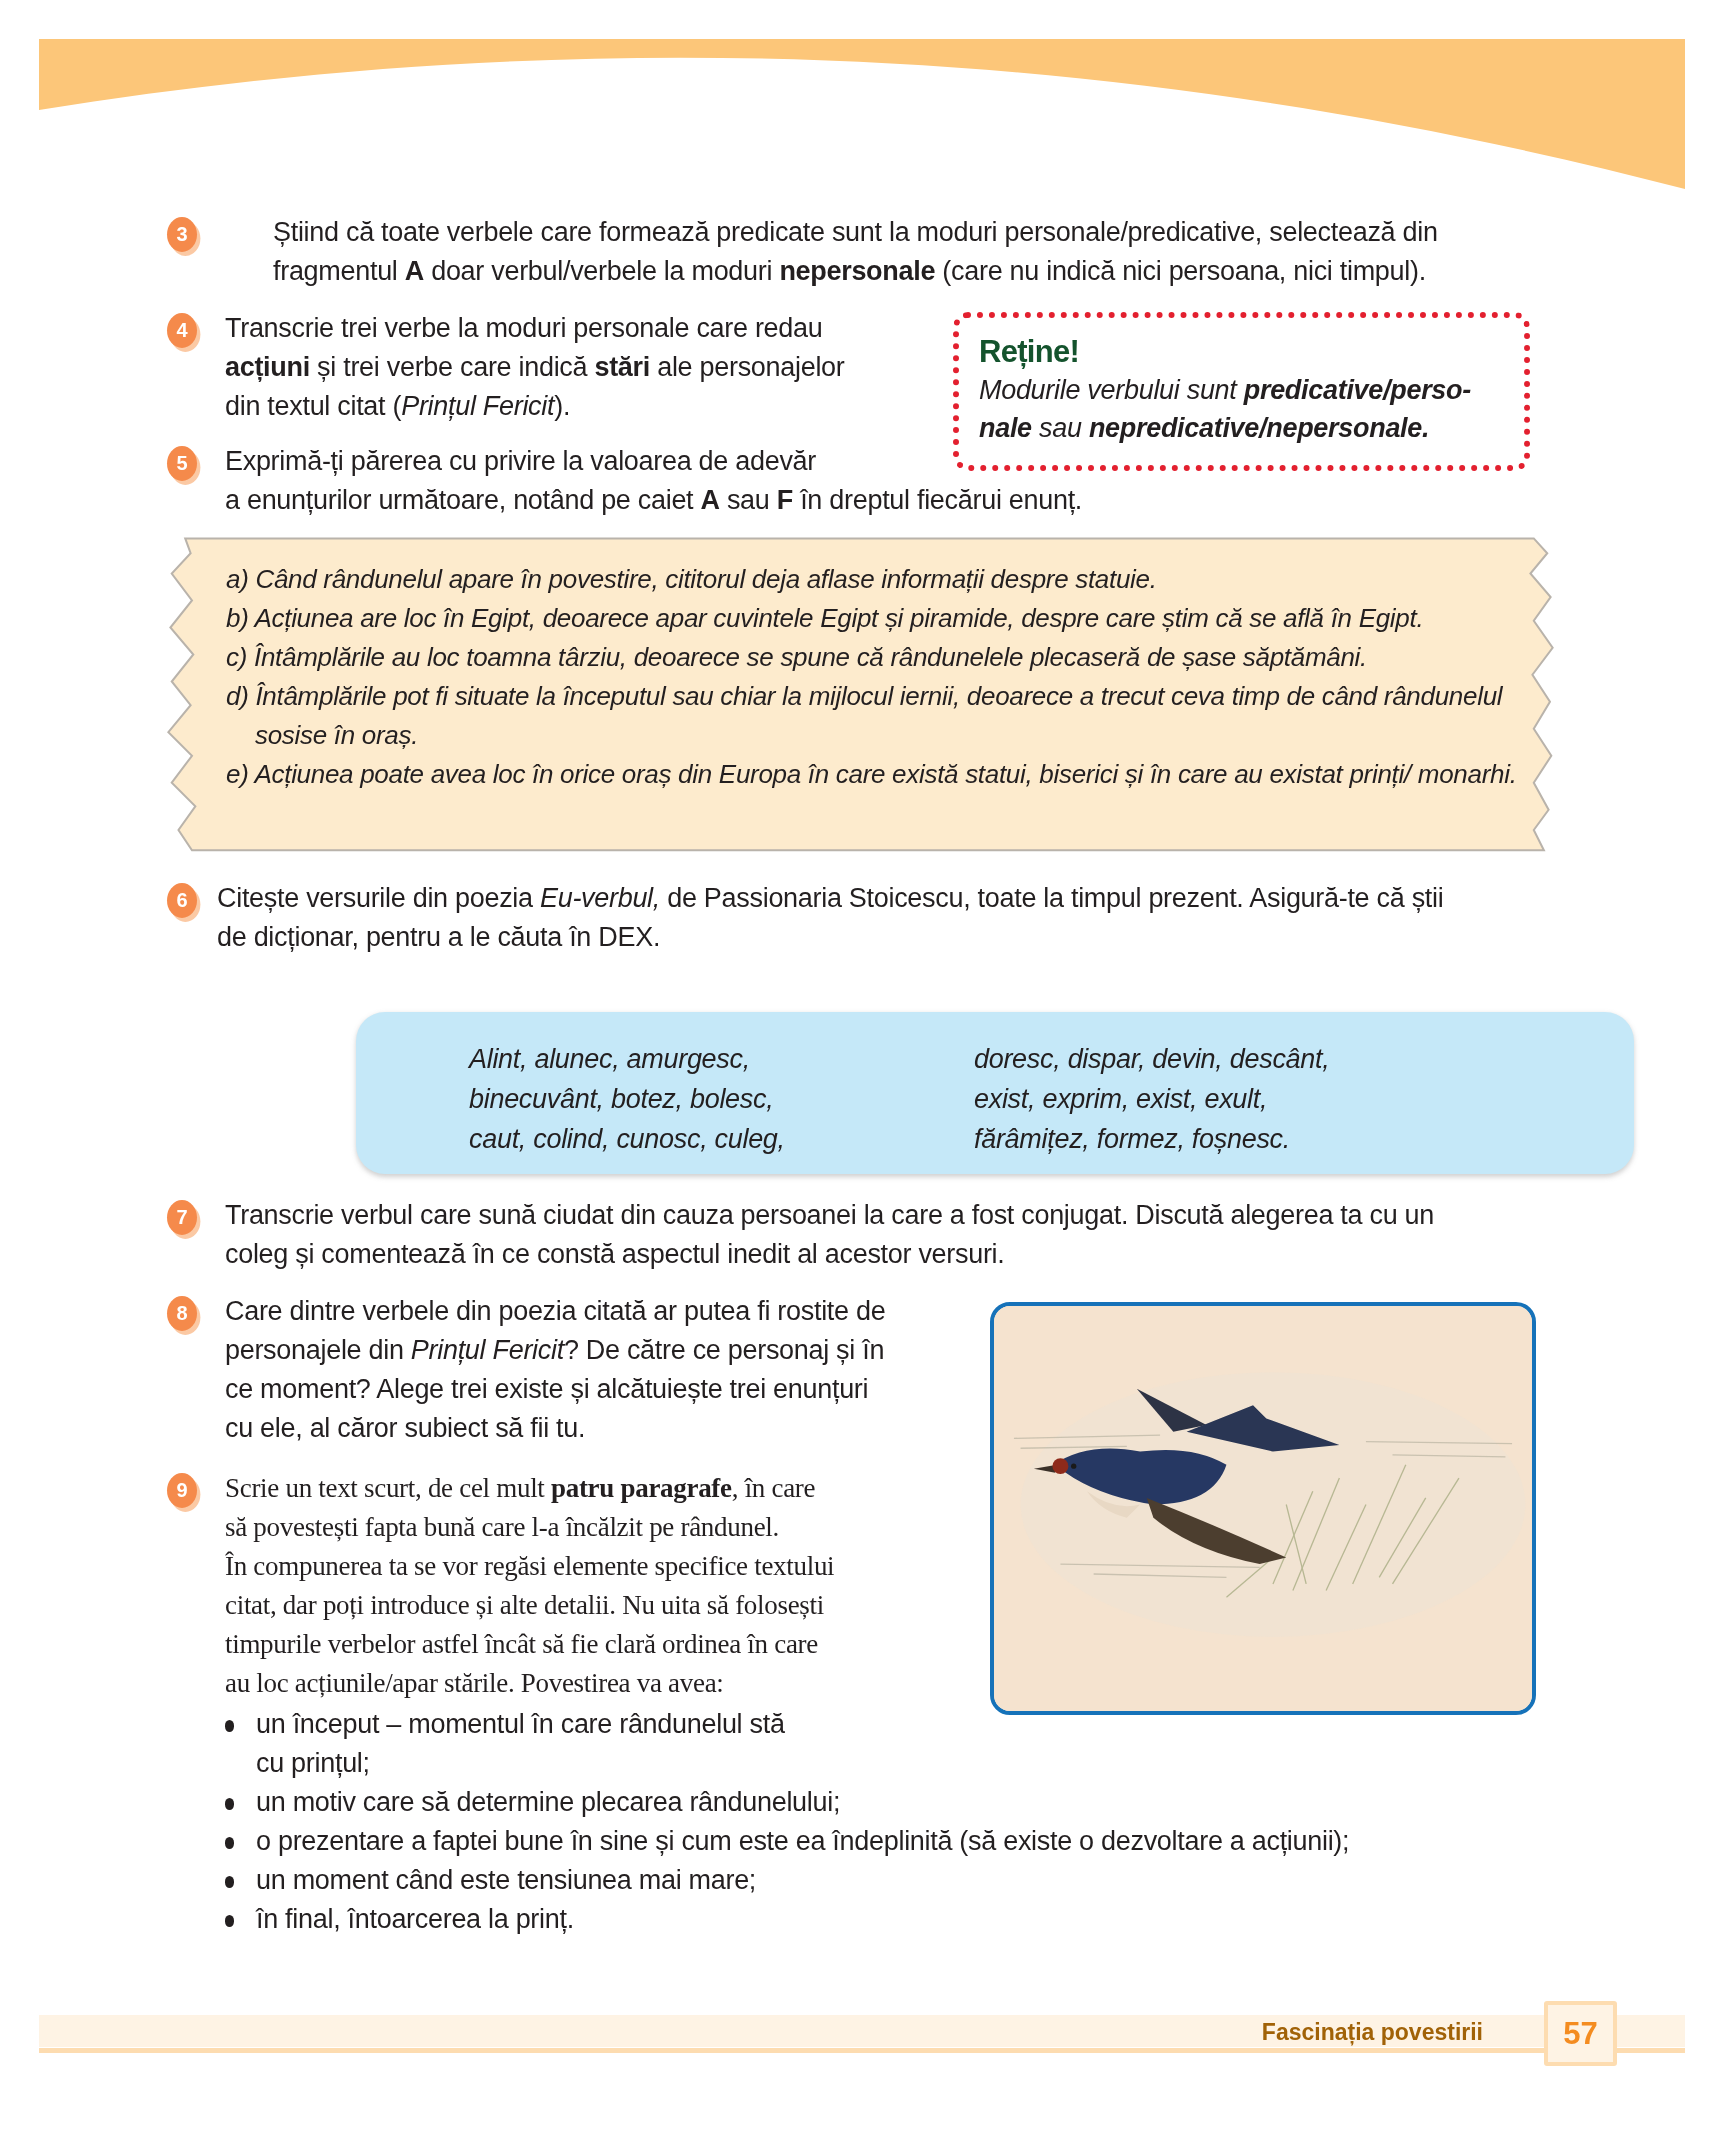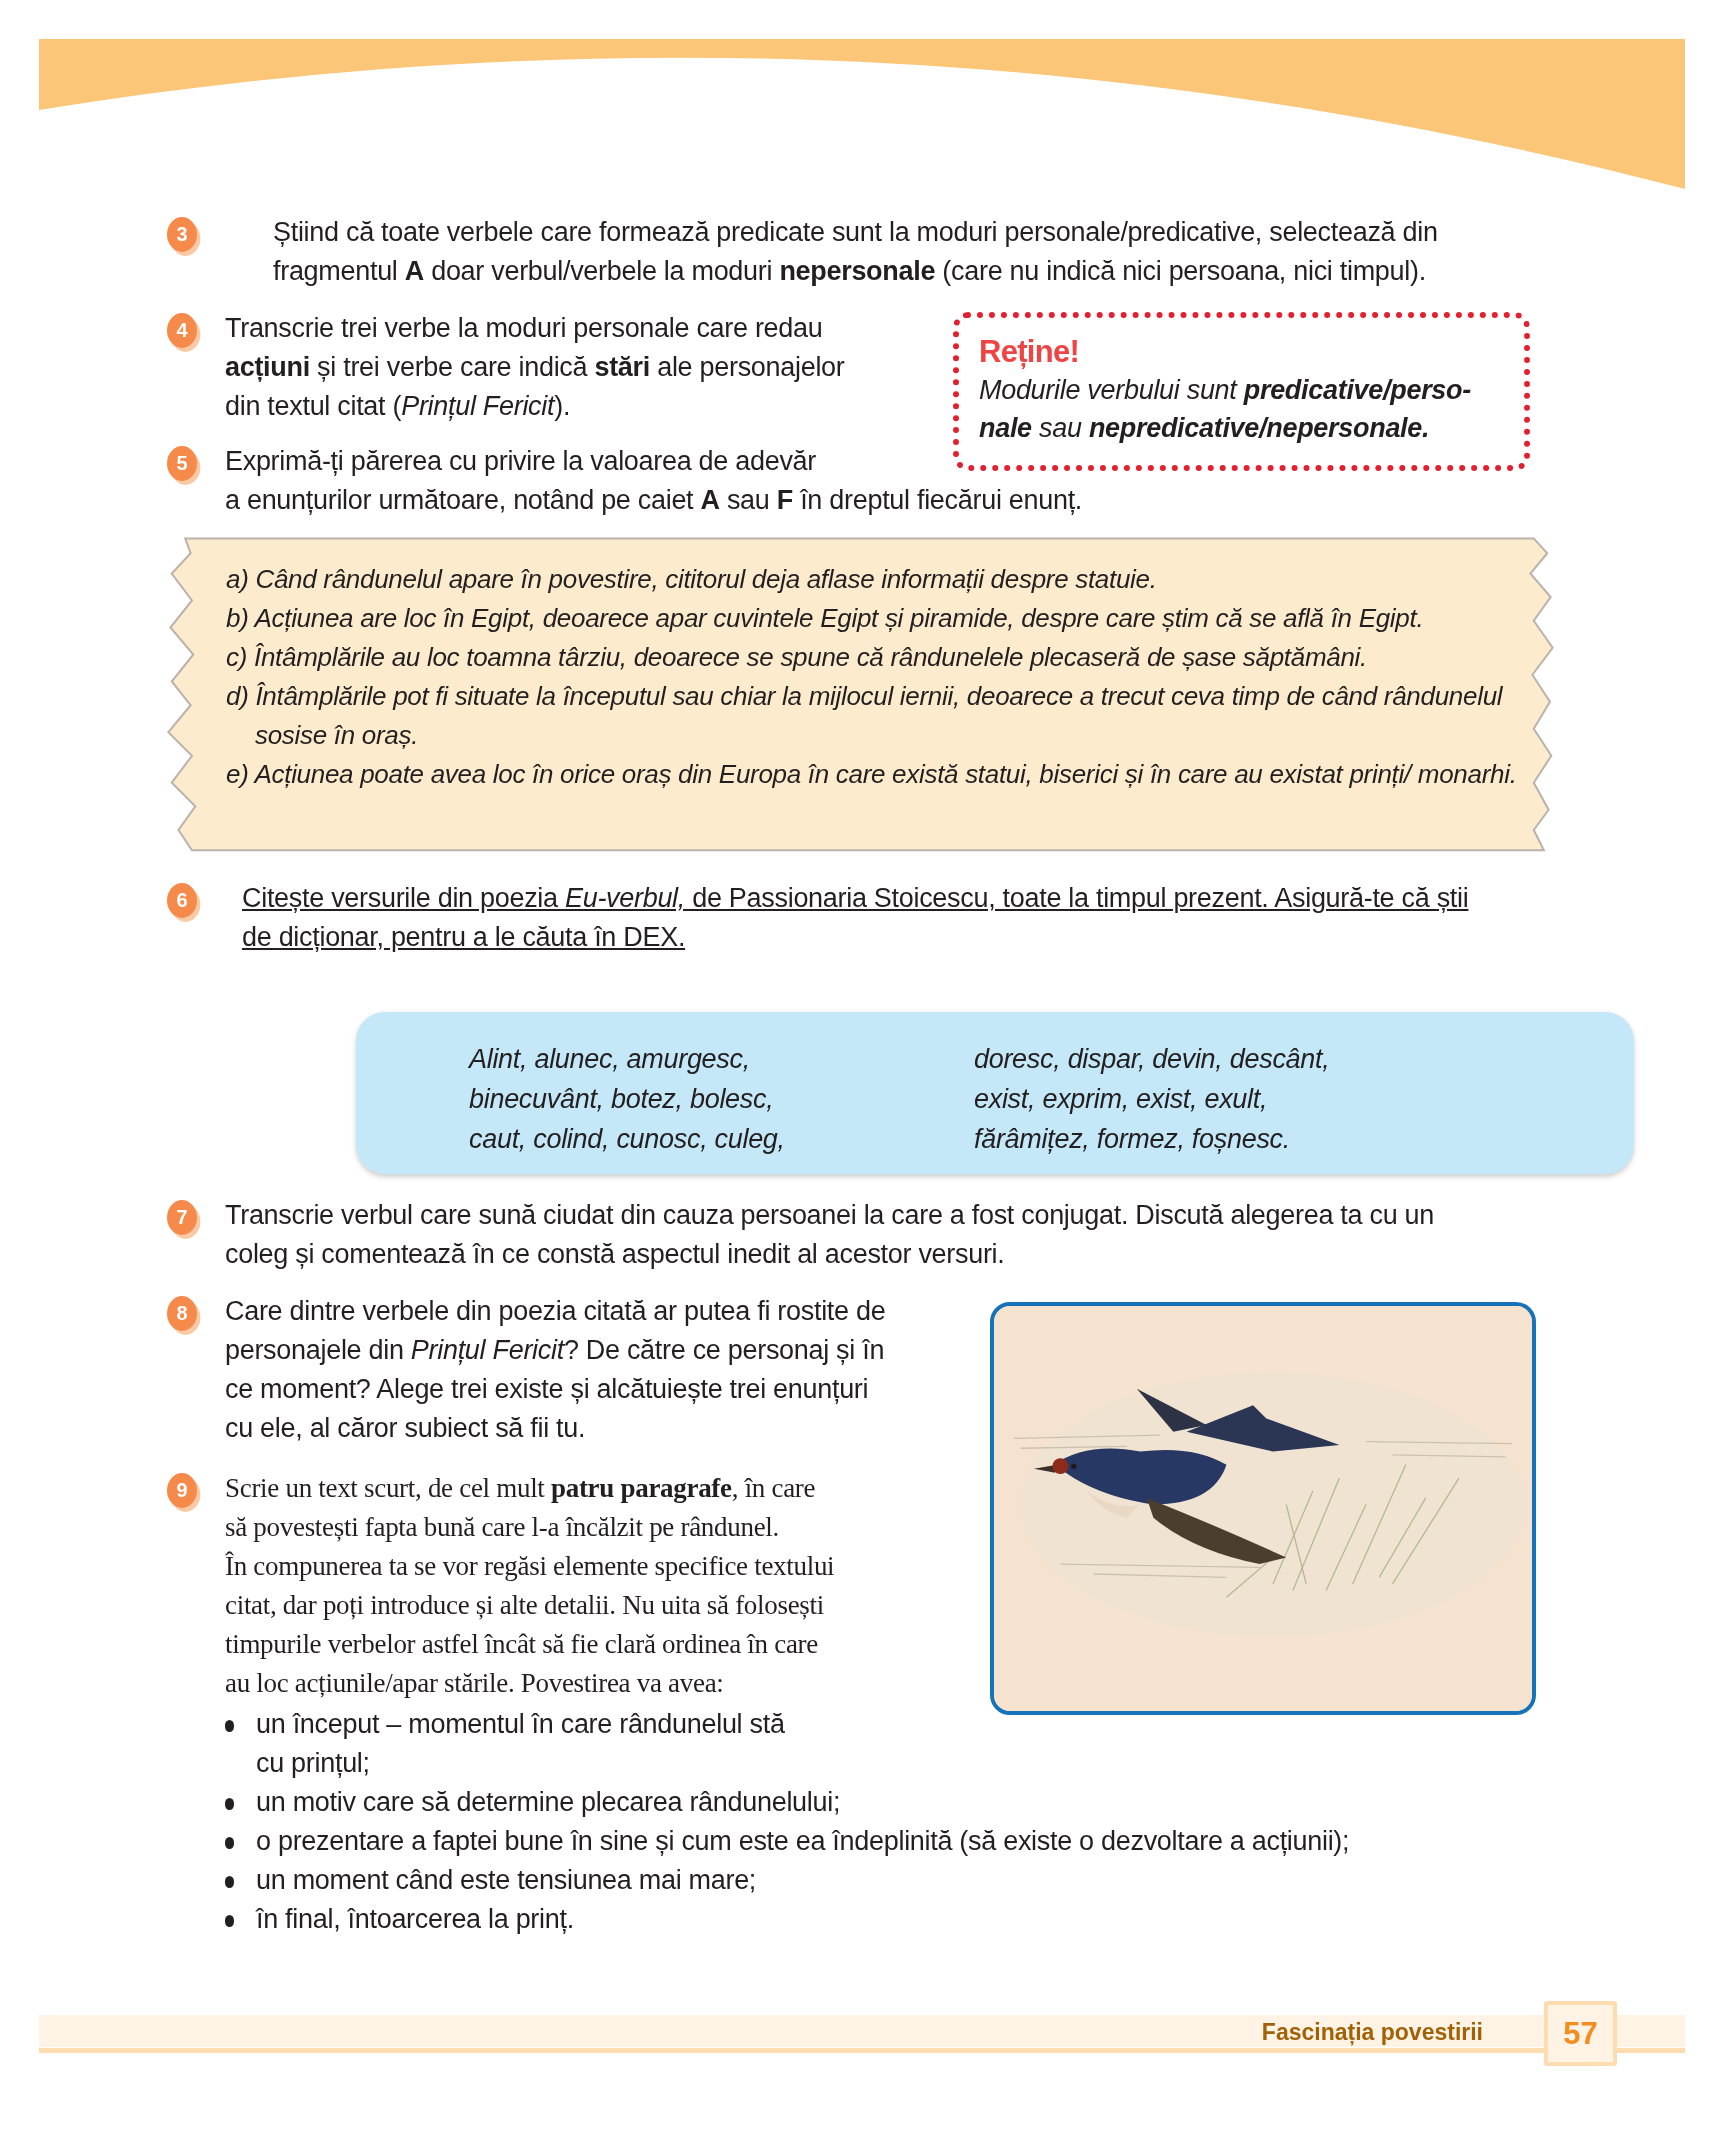--- a/index.html
+++ b/index.html
@@ -20,21 +20,21 @@
   }
   b { font-weight:bold; }
   i { font-style:italic; }
 
   
   .retine {
     position:absolute; left:953px; top:312px; width:577px; height:159px;
     border:6px dotted #e3202f; border-radius:15px; box-sizing:border-box;
     padding:15px 20px;
   }
-  .retine .title { color:#ef4444; font-weight:bold; font-size:31px; line-height:38px; letter-spacing:-0.7px; }
+  .retine .title { color:#14532d; font-weight:bold; font-size:31px; line-height:38px; letter-spacing:-0.7px; }
   .retine .body { font-style:italic; font-size:27px; line-height:38px; letter-spacing:-0.3px; }
 
   
   .paper { position:absolute; left:165px; top:533px; width:1389px; height:324px; }
   .paper svg { position:absolute; left:0; top:0; width:100%; height:100%; }
   .paper .items { position:absolute; left:61px; top:27px; right:27px; font-style:italic; font-size:26px; line-height:39px; letter-spacing:-0.3px; }
   .paper .items div { padding-left:29px; text-indent:-29px; }
 
   
   .verbs {
@@ -109,21 +109,21 @@
   <div class="items">
     <div>a) Când rândunelul apare în povestire, cititorul deja aflase informații despre statuie.</div>
     <div>b) Acțiunea are loc în Egipt, deoarece apar cuvintele Egipt și piramide, despre care știm că se află în Egipt.</div>
     <div>c) Întâmplările au loc toamna târziu, deoarece se spune că rândunelele plecaseră de șase săptămâni.</div>
     <div>d) Întâmplările pot fi situate la începutul sau chiar la mijlocul iernii, deoarece a trecut ceva timp de când rândunelul sosise în oraș.</div>
     <div>e) Acțiunea poate avea loc în orice oraș din Europa în care există statui, biserici și în care au existat prinți/ monarhi.</div>
   </div>
 </div>
 
 <div class="num" style="left:167px;top:883px;">6</div>
-<div class="ex" style="left:242px;top:879px;width:1322px;text-decoration:underline;">
+<div class="ex" style="left:217px;top:879px;width:1322px;">
   <p><span>Citește versurile din poezia </span><i>Eu-verbul,</i><span> de Passionaria Stoicescu, toate la timpul prezent. Asigură-te că știi</span></p>
   <p>de dicționar, pentru a le căuta în DEX.</p>
 </div>
 
 <div class="verbs">
   <div class="col col1">
     <div>Alint, alunec, amurgesc,</div>
     <div>binecuvânt, botez, bolesc,</div>
     <div>caut, colind, cunosc, culeg,</div>
   </div>

